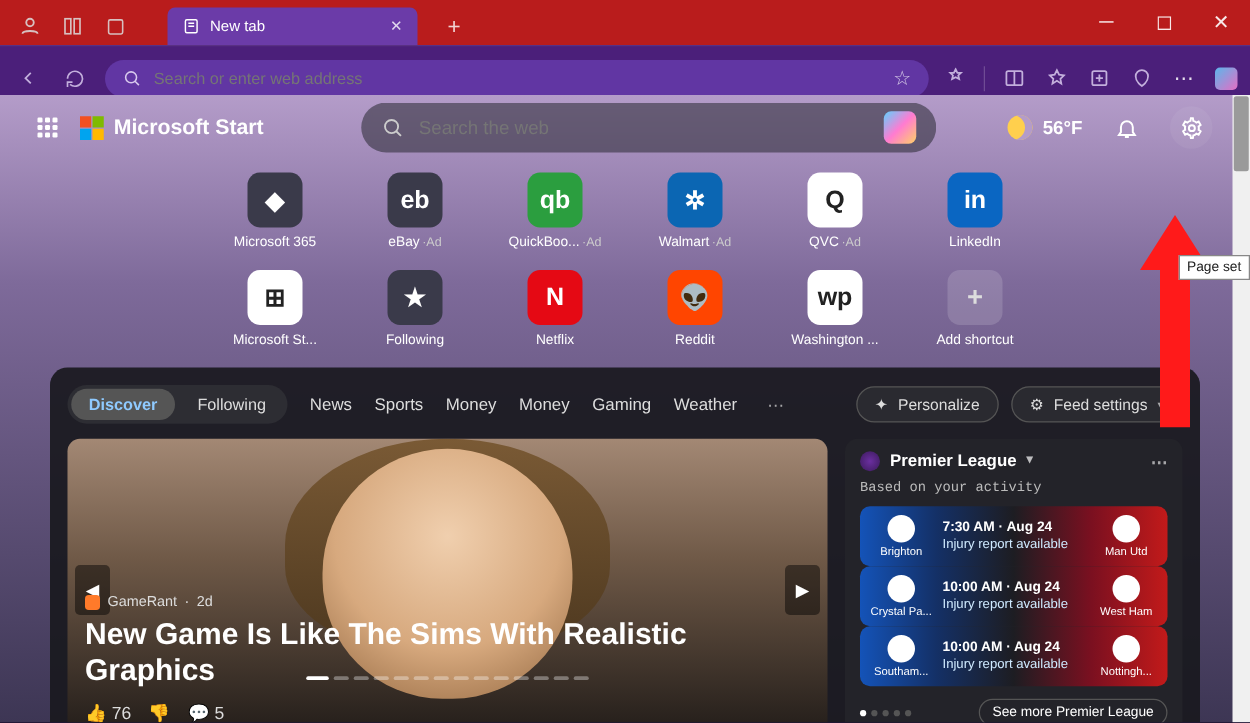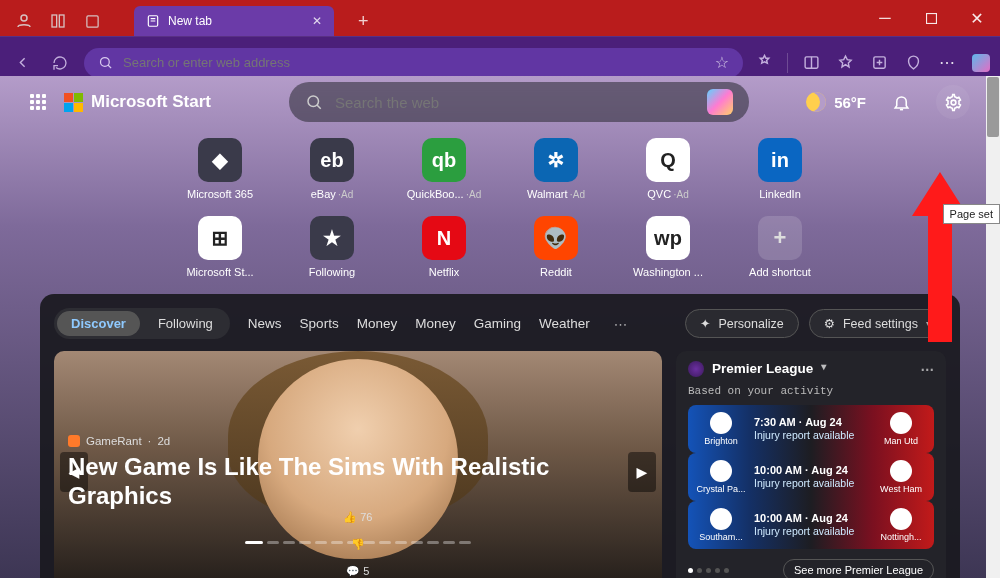--- a/index.html
+++ b/index.html
@@ -67,21 +67,21 @@
 
 .feed-body { display:flex; gap:14px; flex:1; min-height:0; }
 .hero { flex:1; background:linear-gradient(180deg,#a38874 0%,#6f5947 40%,#201b18 100%); border-radius:10px; position:relative; overflow:hidden; display:flex; flex-direction:column; justify-content:flex-end; padding:14px; }
 .hero-face { position:absolute; top:8px; left:50%; transform:translateX(-50%); width:200px; height:200px; border-radius:50% 50% 48% 48%; background:radial-gradient(circle at 50% 35%, #f0cfae 0%, #d7a97e 55%, #91663f 100%); }
 .hero-hair { position:absolute; top:0; left:50%; transform:translateX(-50%); width:260px; height:170px; border-radius:50% 50% 40% 40%; background:linear-gradient(180deg,#7a5a35,#4d381f); }
 .hnav { position:absolute; top:50%; transform:translateY(-50%); width:28px; height:40px; background:rgba(0,0,0,.45); display:flex; align-items:center; justify-content:center; cursor:pointer; font-size:14px; border-radius:4px; }
 .hnav.l{left:6px}.hnav.r{right:6px}
 .hero-src { font-size:11.5px; color:#ddd; display:flex; align-items:center; gap:6px; z-index:2; }
 .hero-src .dot{width:12px;height:12px;border-radius:3px;background:#ff7a2a;}
 .hero-title { font-size:24px; font-weight:700; margin-top:6px; z-index:2; line-height:1.2; }
-.hero-actions { display:flex; gap:14px; font-size:11px; color:#ddd; z-index:2; align-items:center;flex-direction:column; }
+.hero-actions { display:flex; gap:14px; font-size:14px; color:#ddd; margin-top:10px; z-index:2; align-items:center; }
 .pager { position:absolute; bottom:48px; left:50%; transform:translateX(-50%); display:flex; gap:4px; z-index:2; }
 .pager span{width:12px;height:3px;background:rgba(255,255,255,.35);border-radius:2px;}
 .pager span.on{background:#fff;width:18px;}
 
 .side { width:270px; background:#232329; border-radius:10px; padding:10px 12px; display:flex; flex-direction:column; gap:8px; }
 .side-head { display:flex; align-items:flex-start; gap:8px; font-size:13.5px; font-weight:600; }
 .pl-ico{width:16px;height:16px;border-radius:50%;background:radial-gradient(circle,#6b2fa0,#3a1a5a);}
 .side-dots{margin-left:auto;opacity:.6;cursor:pointer;}
 .side-sub { font-size:11px; color:#bbb;font-family:Liberation Mono, monospace; }
 .match { display:flex; align-items:center; gap:8px; background:linear-gradient(90deg,#1453b8 0%,#143066 25%,#1d1d22 50%,#7a1020 75%,#c21a1a 100%); border-radius:8px; padding:6px 8px; height:48px; }

